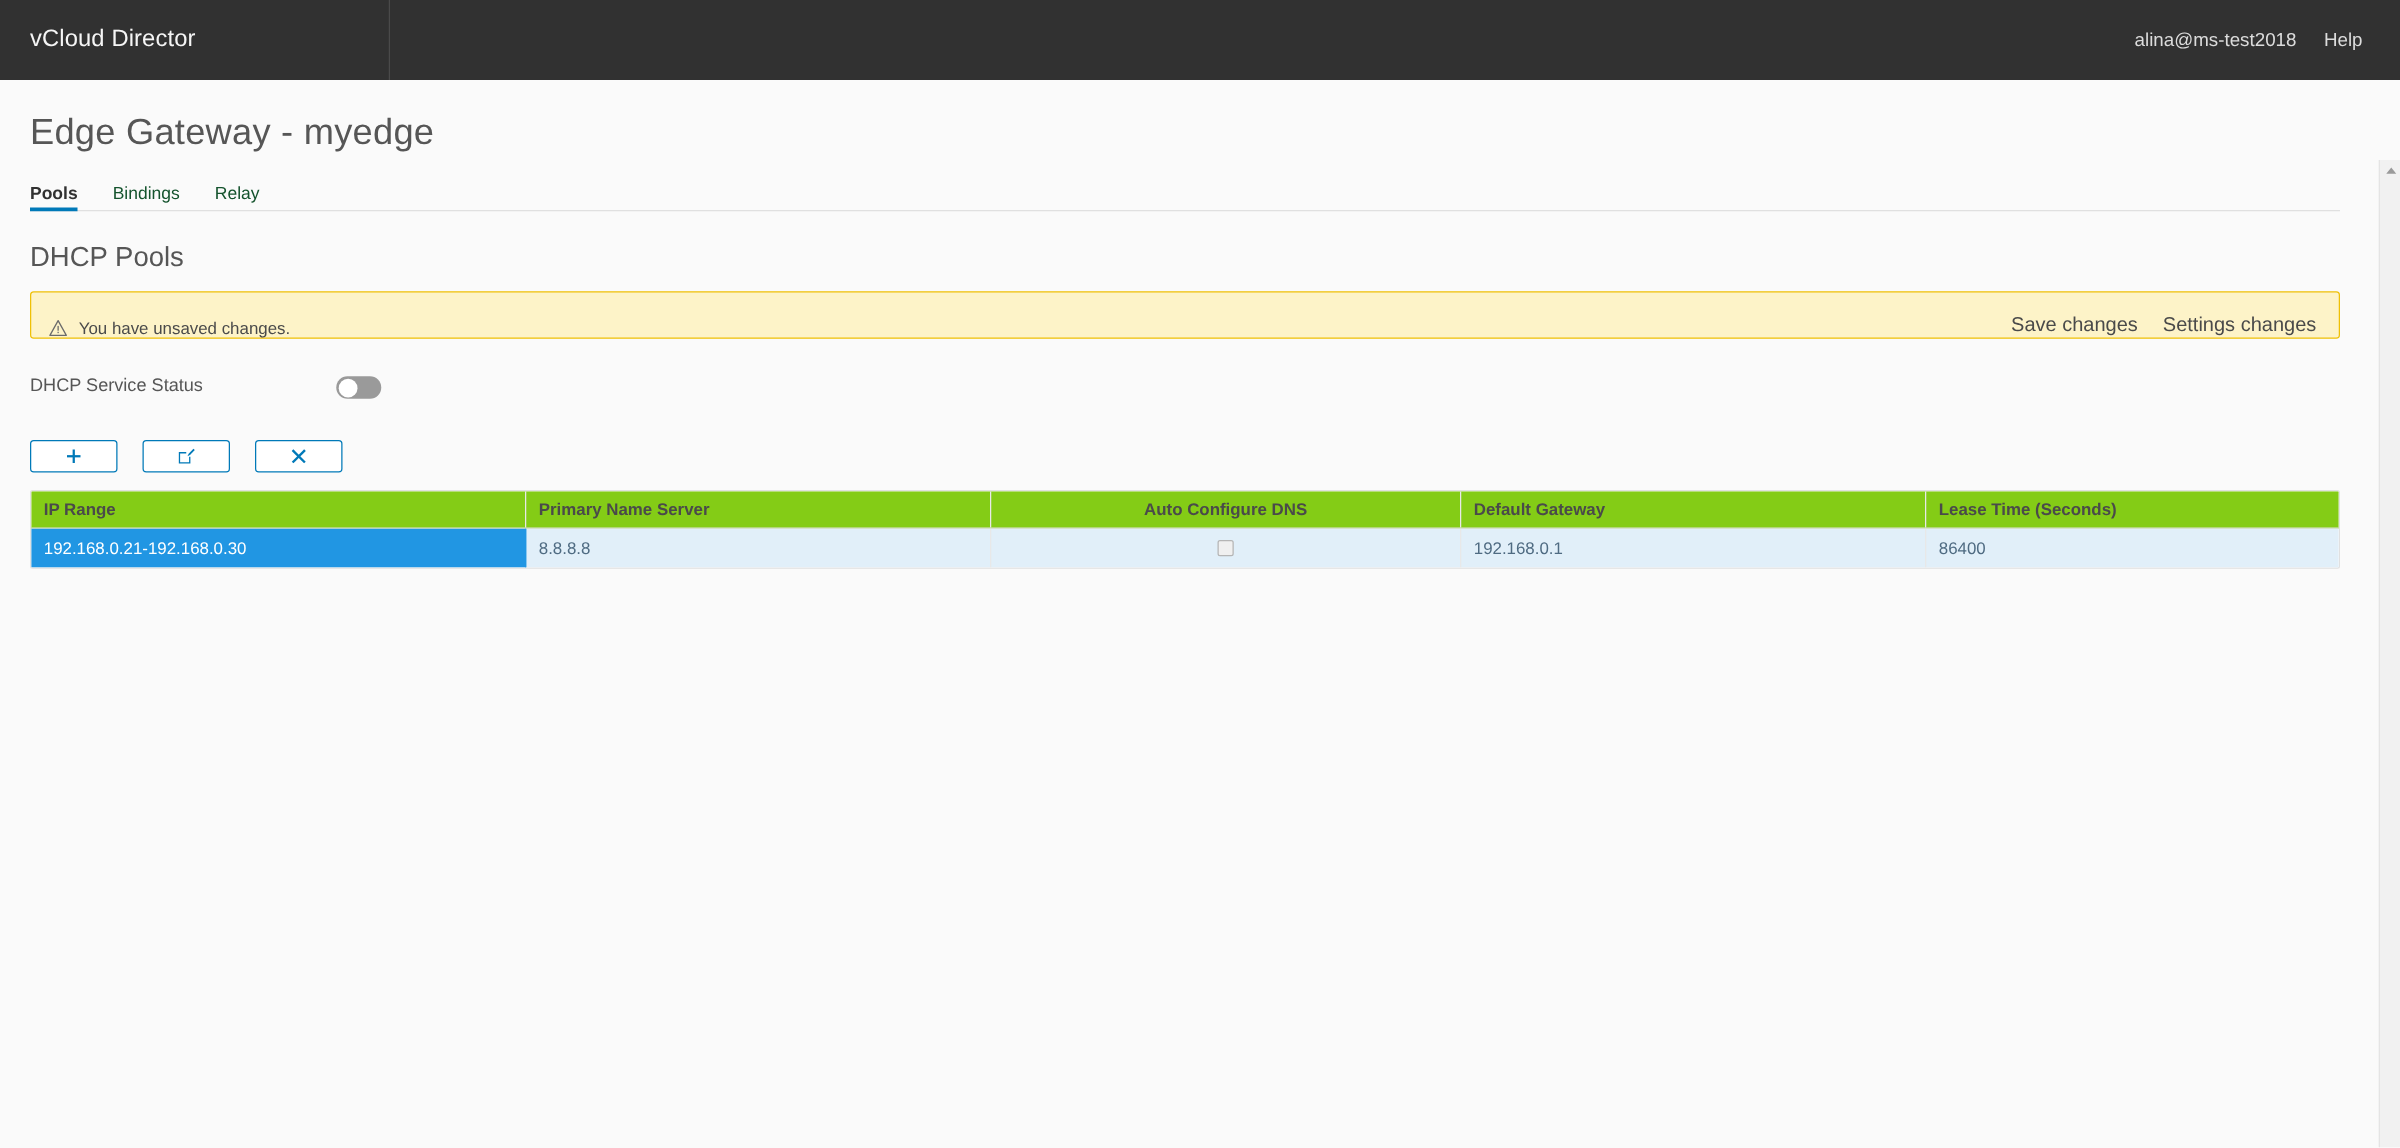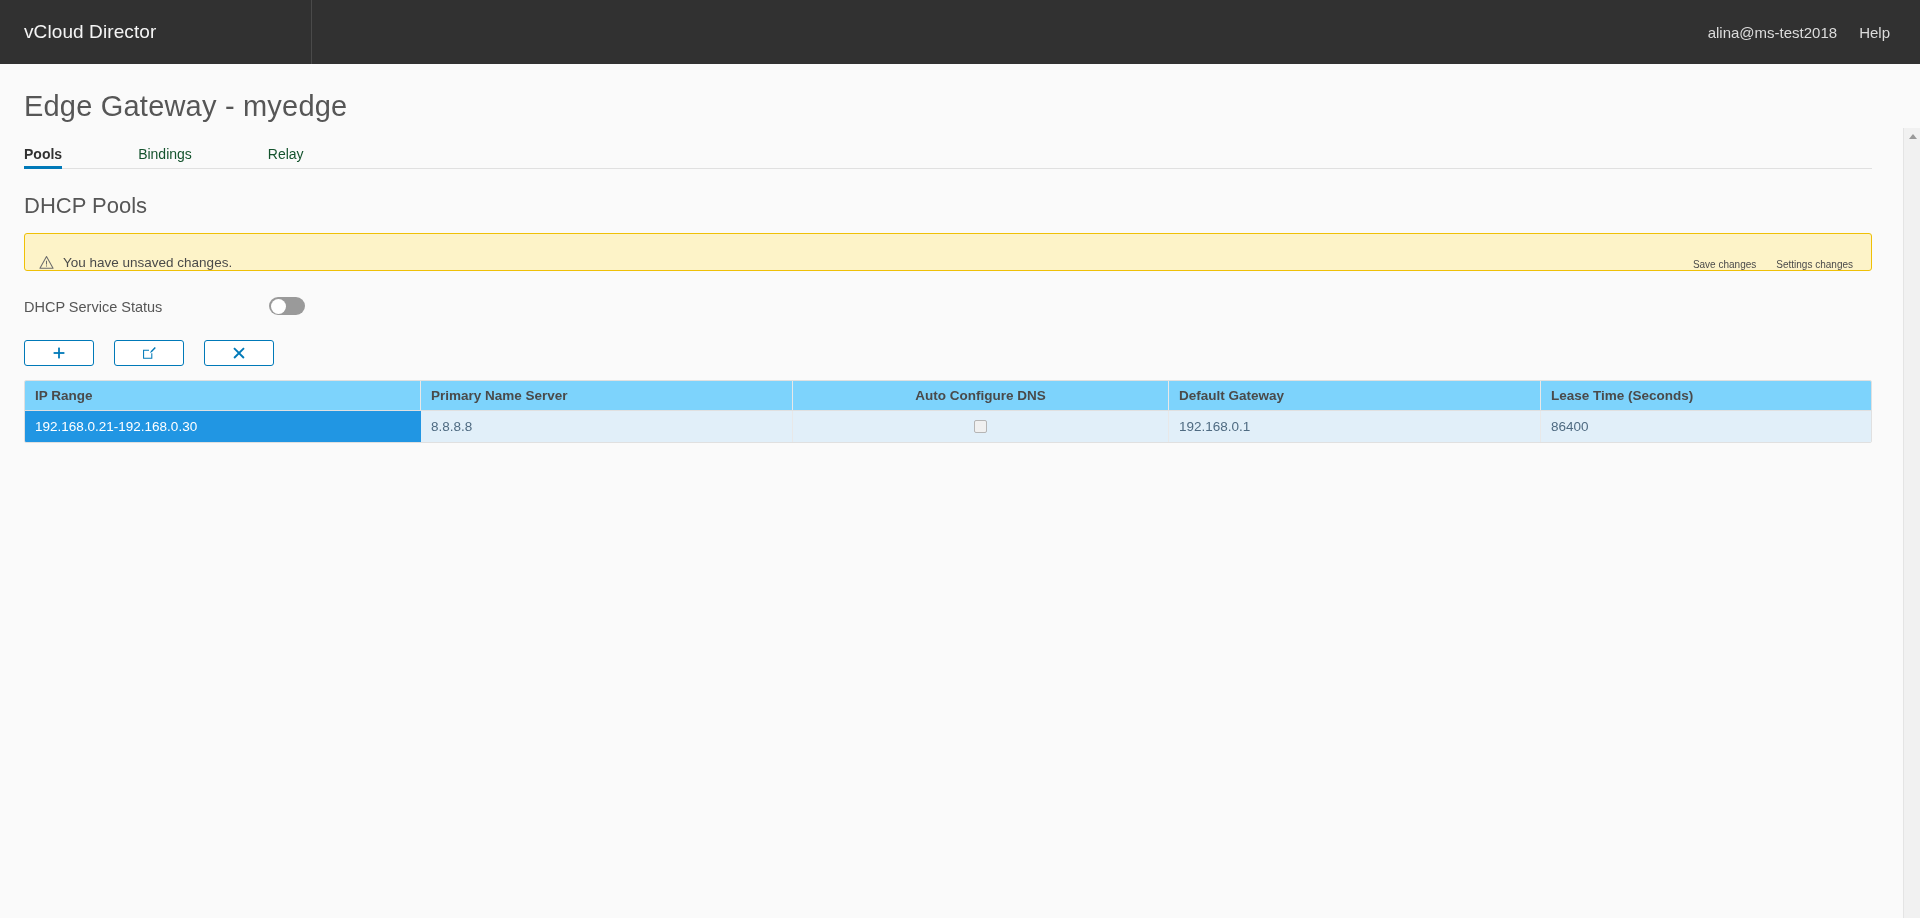--- a/index.html
+++ b/index.html
@@ -95,21 +95,20 @@
   .tab:first-child.active::after { left: 0; }
 
   
   .tabs-secondary {
     display: flex;
     align-items: flex-end;
     margin-top: 18px;
     border-bottom: 1px solid #e0e0e0;
     height: 28px;
     width: 1848px;
-    gap: 48px;
   }
   .subtab {
     font-size: 14px;
     color: #14532d;
     padding: 0 14px 7px 14px;
     cursor: pointer;
     position: relative;
     white-space: nowrap;
     line-height: 1;
   }
@@ -140,31 +139,31 @@
     border-radius: 3px;
     display: flex;
     align-items: flex-end;
     padding: 0 12px 0 14px;
     width: 1848px;
   }
   .alert-left { display: flex; align-items: center; gap: 9px; }
   .alert-text { font-size: 13.5px; color: #4a4a4a; }
   .alert-actions { margin-left: auto; display: flex; gap: 20px; padding-right: 6px; }
   .alert-action {
-    font-size: 10px;
+    font-size: 16px;
     color: #4a4a4a;
     cursor: pointer;
   }
   .warn-icon { width: 15px; height: 15px; display: block; }
 
   
   .status-row {
-    margin-top: 18px;
-    display: flex;
-    align-items: flex-end;
+    margin-top: 30px;
+    display: flex;
+    align-items: flex-start;
     height: 26px;
   }
   .status-label {
     font-size: 14.5px;
     color: #565656;
     width: 245px;
   }
   .toggle {
     width: 36px; height: 18px;
     border-radius: 9px;
@@ -205,21 +204,21 @@
   .table {
     margin-top: 14px;
     width: 1848px;
     border: 1px solid #e0e0e0;
     border-radius: 2px;
     background: #fff;
     overflow: hidden;
   }
   .thead {
     display: flex;
-    background: #7dd3fc;
+    background: #84cc16;
     border-bottom: 1px solid #e0e0e0;
     height: 30px;
     justify-content: space-between;
   }
   .th {
     font-size: 13.5px;
     color: #4a4a4a;
     font-weight: 600;
     display: flex;
     align-items: center;

